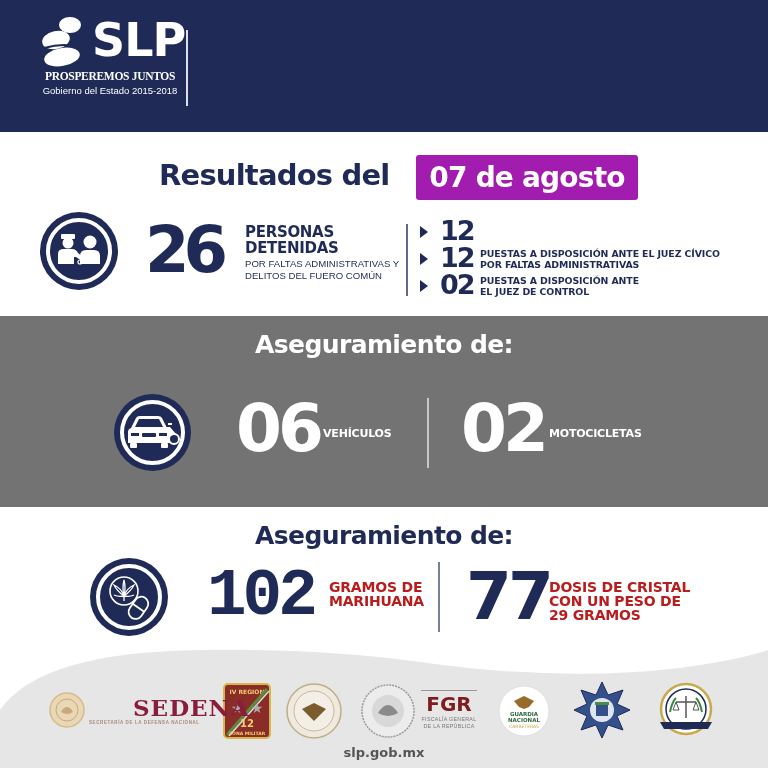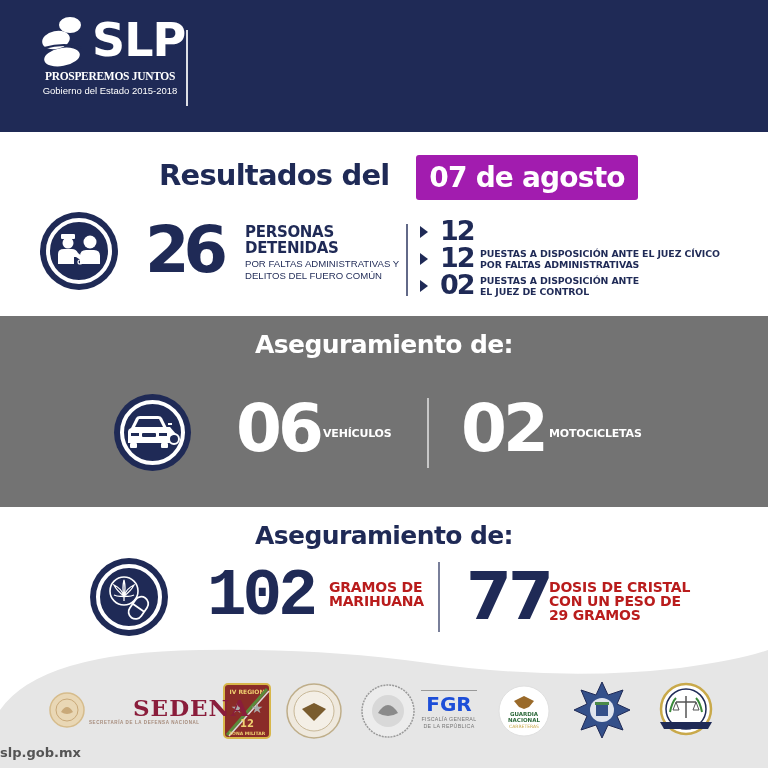--- a/index.html
+++ b/index.html
@@ -63,24 +63,24 @@
   .label-navy { position: absolute; font-family: "DejaVu Sans", sans-serif; font-weight: bold; font-size: 14px; line-height: 14px; color: #b91c1c; letter-spacing: -0.2px; white-space: nowrap; }
   .label-navy span { display: block; }
   .drug-lab1 { left: 329px; top: 580px; }
   .drug-lab2 { left: 549px; top: 580px; }
   .drug-divider { position: absolute; left: 438px; top: 562px; width: 1.5px; height: 70px; background: #1f2a56; opacity: .6; }
 
   
   .footer-wave { position: absolute; left: 0; top: 640px; width: 768px; height: 128px; }
   .logos { position: absolute; left: 0; top: 675px; width: 768px; height: 70px; }
   .logo-item { position: absolute; }
-  .url { position: absolute; left: 0; top: 745px; width: 768px; font-family: "DejaVu Sans", sans-serif; font-weight: bold; font-size: 13px; color: #555; }
+  .url { position: absolute; left: 0; top: 745px; width: 768px; text-align: center; font-family: "DejaVu Sans", sans-serif; font-weight: bold; font-size: 13px; color: #555; }
   .sedena-text { position: absolute; left: 89px; top: 694px; font-family: "DejaVu Serif", "Liberation Serif", serif; font-weight: bold; font-size: 23px; color: #8a1d3b; letter-spacing: 1px; margin-left: 44px; }
   .sedena-sub { position: absolute; left: 89px; top: 720px; font-size: 4.5px; font-weight: bold; color: #a58a7a; letter-spacing: .6px; white-space: nowrap; }
-  .fgr-text { position: absolute; left: 421px; top: 690px; width: 56px; text-align: center; font-family: "DejaVu Sans", sans-serif; font-weight: bold; font-size: 20px; color: #1d4ed8; border-top: 1px solid #999; padding-top: 1px; }
+  .fgr-text { position: absolute; left: 421px; top: 690px; width: 56px; text-align: center; font-family: "DejaVu Sans", sans-serif; font-weight: bold; font-size: 20px; color: #7f1d1d; border-top: 1px solid #999; padding-top: 1px; }
   .fgr-sub { position: absolute; left: 419px; top: 716px; width: 60px; text-align: center; font-size: 5.3px; line-height: 6.5px; color: #777; letter-spacing: .3px; }
   .fgr-sub span { display: block; }
 </style>
 </head>
 <body>
 
 <div class="header">
   <div class="logo">
     <svg class="logo-mark" viewBox="0 0 60 52">
       <ellipse cx="30" cy="9" rx="11" ry="8" fill="#fff"></ellipse>

